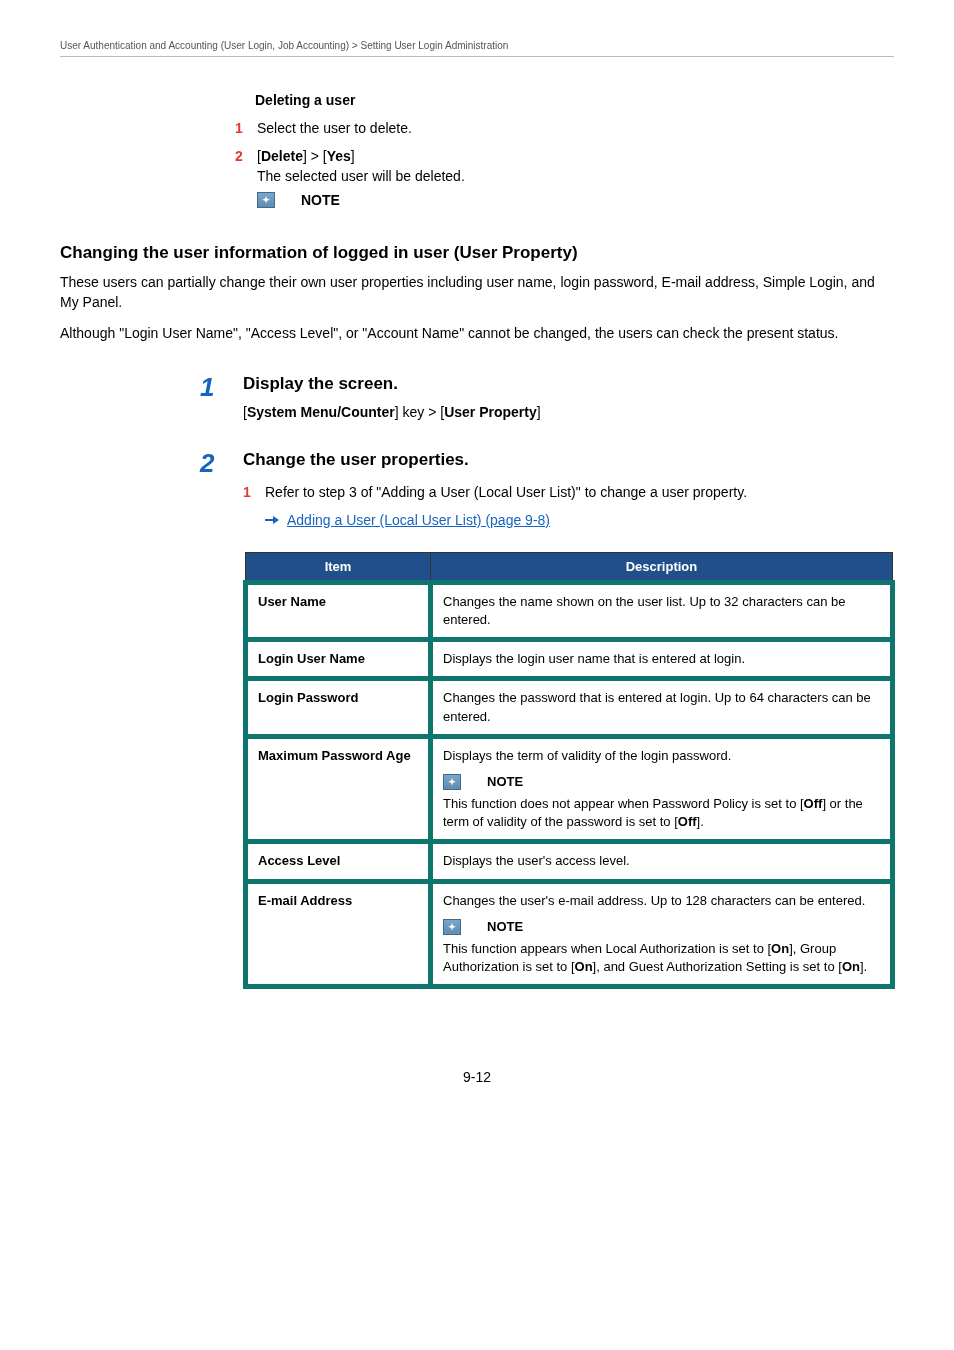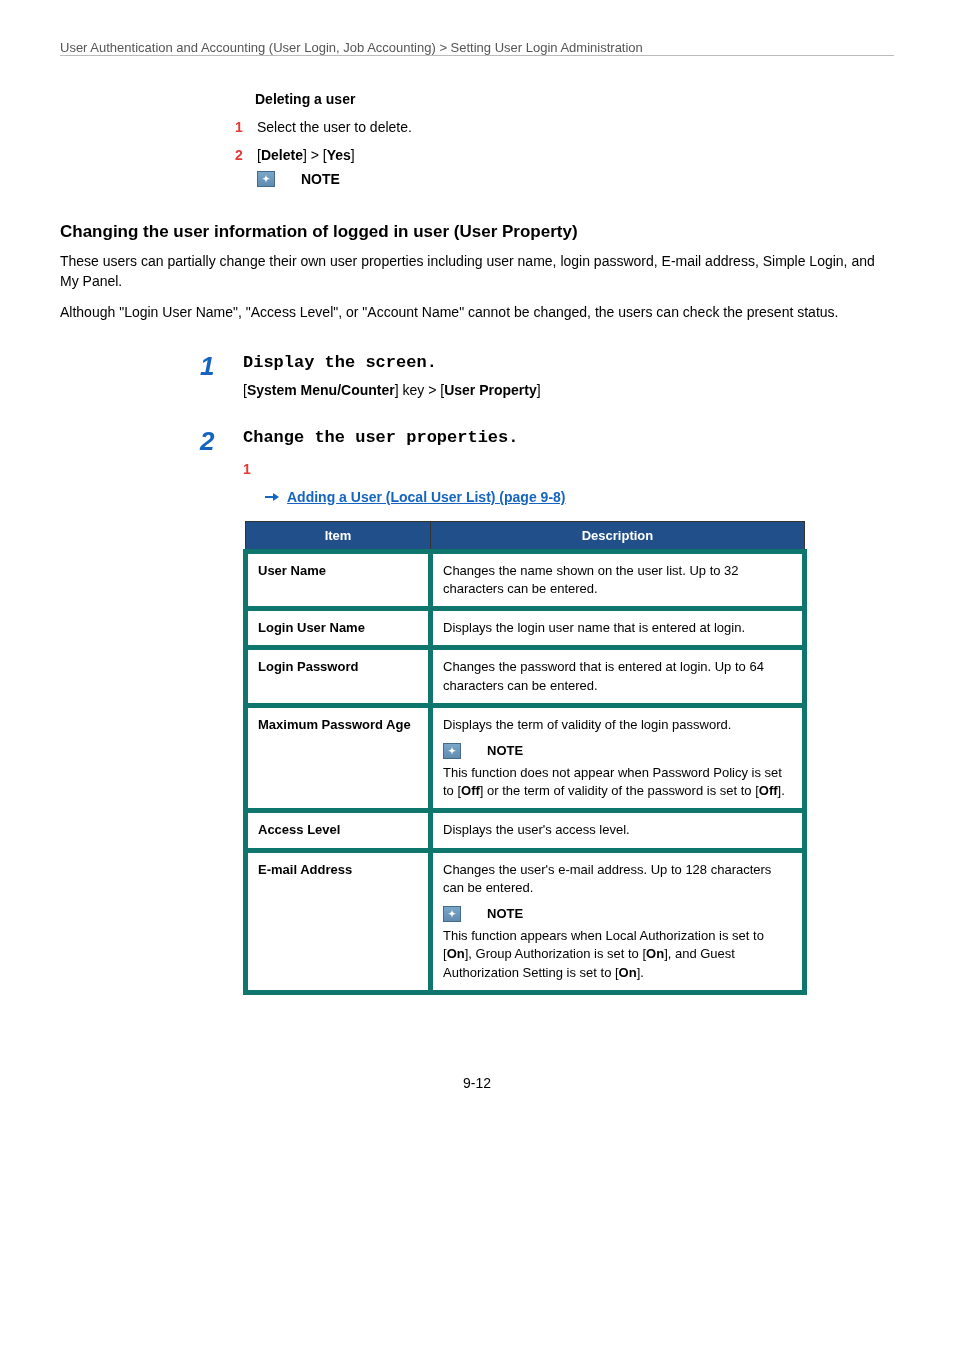--- a/index.html
+++ b/index.html
@@ -5,23 +5,24 @@
   body {
     font-family: Arial, Helvetica, sans-serif;
     margin: 0;
     padding: 40px 60px 40px 60px;
     width: 954px;
     box-sizing: border-box;
     color: #000;
     font-size: 14px;
   }
   .breadcrumb {
-    font-size: 13px;
+    font-size: 10px;
     color: #555;
     border-bottom: 1px solid #bbb;
+    padding-bottom: 5px;
     margin-bottom: 35px;
   }
   .section-pad-1 { margin-left: 175px; }
   .bold { font-weight: bold; padding-left: 20px; }
   .step-row {
     display: flex;
     align-items: flex-start;
     gap: 10px;
     margin-bottom: 12px;
   }
@@ -39,21 +40,21 @@
     font-family: Arial, sans-serif;
     font-size: 26px;
     flex-shrink: 0;
     min-width: 25px;
     line-height: 1;
     font-style: italic;
   }
   .h-step-title {
     font-weight: 900;
     font-size: 17px;
-    font-family: Liberation Mono, monospace;
+    font-family: Liberation Sans, sans-serif;
   }
   .note-box {
     margin-top: 8px;
   }
   .note-head {
     display: flex;
     align-items: center;
     gap: 6px;
   }
   .note-icon {
@@ -76,32 +77,31 @@
   p.body {
     margin: 6px 0 12px 0;
     line-height: 1.4;
   }
   .indent-sub { margin-left: 22px; }
   .arrow-link {
     display: flex;
     align-items: center;
     gap: 8px;
     margin-top: 6px;
-    font-weight: bold;
   }
   .arrow-svg {
     width: 14px;
     height: 10px;
     flex-shrink: 0;
   }
   a.ul { color: #1565c0; text-decoration: underline; }
   table.prop {
     border-collapse: collapse;
-    width: 564px;
-    margin-top: 16px;
+    width: 652px;
+    margin-top: 24px;
     font-size: 13px;
   }
   table.prop th {
     background: #214f8a;
     color: #fff;
     font-weight: bold;
     padding: 6px 10px;
     border: 1px solid #333;
     text-align: center;
   }
@@ -131,20 +131,21 @@
 
   <div class="step-row">
     <span class="step-num-red">1</span>
     <span>Select the user to delete.</span>
   </div>
 
   <div class="step-row" style="margin-bottom:4px;">
     <span class="step-num-red">2</span>
     <span>[<b>Delete</b>] &gt; [<b>Yes</b>]</span>
   </div>
+  <div class="indent-sub">The selected user will be deleted.</div>
 
   <div class="indent-sub note-box">
     <div class="note-head">
       <span class="note-icon">✦</span>
       <span class="bold">NOTE</span>
     </div>
   </div>
 </div>
 
 <div class="h2-section">Changing the user information of logged in user (User Property)</div>
@@ -159,20 +160,21 @@
   </div>
 </div>
 
 <div style="display:flex;gap:18px;margin-top:30px;margin-left:140px;">
   <span class="step-num-big">2</span>
   <div style="flex:1;">
     <div class="h-step-title">Change the user properties.</div>
 
     <div class="step-row" style="margin-top:14px;">
       <span class="step-num-red">1</span>
+      <span>Refer to step 3 of "Adding a User (Local User List)" to change a user property.</span>
     </div>
 
     <div class="arrow-link indent-sub">
       <svg class="arrow-svg" viewBox="0 0 14 10">
         <polygon points="0,4 8,4 8,1 14,5 8,9 8,6 0,6" fill="#1565c0"></polygon>
       </svg>
       <a href="#" class="ul">Adding a User (Local User List) (page 9-8)</a>
     </div>
 
     <table class="prop">

